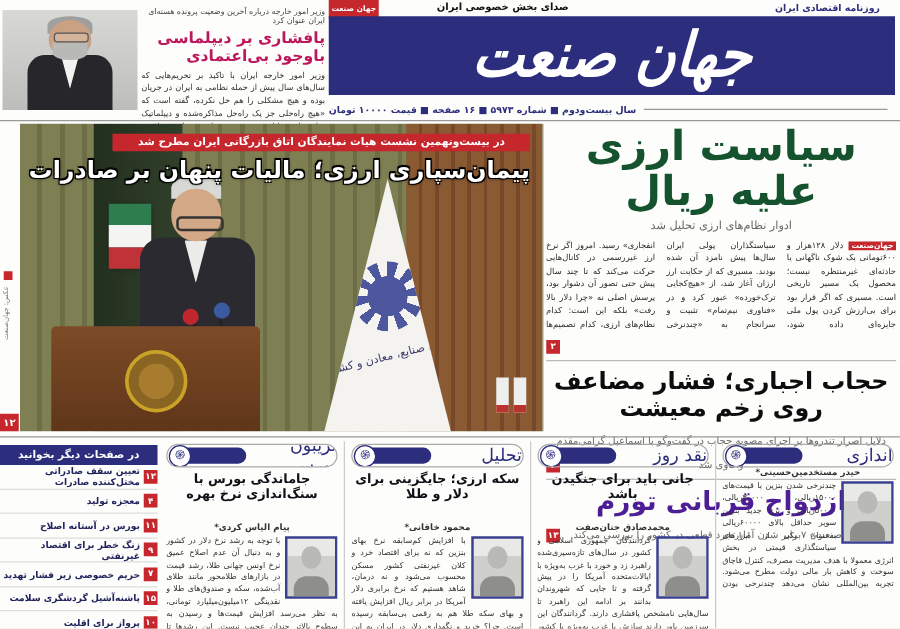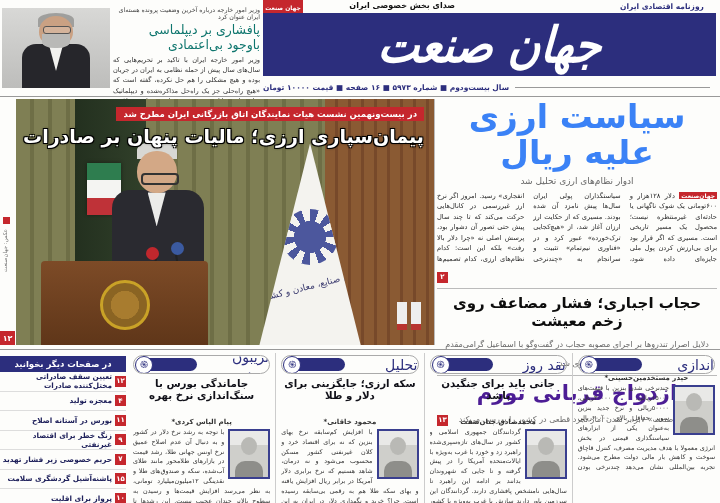--- a/index.html
+++ b/index.html
@@ -24,34 +24,34 @@
   .fm-photo{top:8px;left:2px;width:108px;height:80px;background:linear-gradient(180deg,#d8d8d6,#bdbdbb);overflow:hidden;}
   .fm-head{position:absolute;top:8px;left:50%;margin-left:-17px;width:34px;height:30px;border-radius:50% 50% 45% 45%;
            background:#caa183;}
   .fm-hair{position:absolute;top:5px;left:50%;margin-left:-18px;width:36px;height:14px;border-radius:50% 50% 0 0;background:#9f9f9d;}
   .fm-beard{position:absolute;top:26px;left:50%;margin-left:-14px;width:28px;height:14px;border-radius:0 0 45% 45%;background:#b9b9b7;}
   .fm-glasses{position:absolute;top:18px;left:50%;margin-left:-13px;width:26px;height:6px;border:1.5px solid #555;border-radius:3px;background:rgba(255,255,255,.2);}
   .fm-suit{position:absolute;top:36px;left:50%;margin-left:-34px;width:68px;height:46px;border-radius:14px 14px 0 0;background:#26262b;}
   .fm-shirt{position:absolute;top:37px;left:50%;margin-left:-7px;width:14px;height:26px;background:#f2f2f0;clip-path:polygon(0 0,100% 0,50% 100%);}
   .fm-text{top:6px;left:113px;width:147px;height:84px;}
   .fm-kicker{font-size:6.3px;color:#444;text-align:right;}
-  .fm-title{font-size:12.5px;line-height:1.2;font-weight:normal;color:#0f766e;text-align:right;margin:2px 0 3px;}
+  .fm-title{font-size:12.5px;line-height:1.2;font-weight:bold;color:#be185d;text-align:right;margin:2px 0 3px;}
   .fm-body{font-size:6.6px;line-height:1.55;text-align:justify;color:#333;height:46px;overflow:hidden;}
   .badge{background:#c5272d;color:#fff;font-weight:bold;display:inline-flex;align-items:center;justify-content:center;}
   .badge.sq{width:11px;height:11px;font-size:7px;}
 
   
   .main-right{top:99px;left:437px;width:280px;height:252px;}
-  .h1{font-size:33px;font-weight:bold;color:#3b82f6;text-align:center;line-height:1.1;margin:0;}
+  .h1{font-size:33px;font-weight:bold;color:#14532d;text-align:center;line-height:1.1;margin:0;}
   .sub{font-size:9px;color:#666;text-align:center;margin:4px 0 5px;}
   .lead-body{position:relative;height:80px;column-count:3;column-gap:9px;column-rule:none;
              font-size:6.7px;line-height:1.58;text-align:justify;color:#2b2b2b;overflow:hidden;}
   .brand-chip{background:#c5272d;color:#fff;font-size:6px;padding:0 2px;font-weight:bold;}
   .sec-rule{border:none;border-top:1px solid #bbb;margin:5px 0;}
-  .h2{font-size:15px;font-weight:bold;color:#0d0d0d;text-align:center;margin:2px 0;}
+  .h2{font-size:19px;font-weight:bold;color:#0d0d0d;text-align:center;margin:2px 0;}
   .h3{font-size:21px;font-weight:bold;color:#4c1d95;text-align:center;margin:4px 0 2px;}
   .subrow{position:relative;text-align:center;}
   .subrow .badge{position:absolute;left:0;bottom:0;}
   .sub2{font-size:8px;color:#666;}
 
   
   .credit-strip{top:99px;left:0;width:15px;height:246px;}
   .credit{position:absolute;top:130px;left:2px;writing-mode:vertical-rl;transform:rotate(180deg);
           font-size:5.5px;color:#777;letter-spacing:.5px;}
   .credit-dot{position:absolute;top:118px;left:3px;width:7px;height:7px;background:#c5272d;}
@@ -76,21 +76,21 @@
   .spk-head{position:absolute;left:29%;top:21%;width:40px;height:42px;border-radius:48%;background:#d3a886;}
   .spk-hair{position:absolute;left:29%;top:17%;width:40px;height:18px;border-radius:50% 50% 0 0;background:#d8d8d4;}
   .spk-glass{position:absolute;left:30%;top:30%;width:34px;height:8px;border:2px solid #333;border-radius:4px;}
   .spk-suit{position:absolute;left:23%;top:37%;width:92px;height:46%;border-radius:18px 18px 0 0;background:#2a2a30;}
   .spk-shirt{position:absolute;left:31.5%;top:38%;width:18px;height:34px;background:#ececea;clip-path:polygon(0 0,100% 0,50% 100%);}
   .mic{position:absolute;width:13px;height:13px;border-radius:50%;}
   .mic.red{background:#c0272d;left:31%;top:60%;} .mic.blue{background:#3b5aa0;left:37%;top:58%;}
   .mic-stick{position:absolute;width:2px;height:34px;background:#222;}
   .mic-stick.s1{left:32.5%;top:63%;transform:rotate(14deg);} .mic-stick.s2{left:38.5%;top:61%;transform:rotate(-10deg);}
   .ph-kicker{position:absolute;top:8px;right:10px;background:#c5272d;color:#fff;font-size:8.5px;font-weight:bold;
-             padding:2px 7px;}
+             padding:2px 20px;}
   .ph-title{position:absolute;top:26px;right:10px;color:#fff;font-size:19px;font-weight:bold;
             text-shadow:0 0 3px #000,1px 1px 0 #000,-1px 1px 0 #000,1px -1px 0 #000,-1px -1px 0 #000;}
   .tableflags{position:absolute;right:3%;bottom:6%;display:flex;gap:4px;}
   .tableflags i{width:10px;height:22px;background:#eee;display:block;border-bottom:6px solid #b8342f;}
 
   .vdiv{top:99px;left:434px;width:1px;height:246px;background:#bbb;}
   .hdiv{top:96px;left:0;width:720px;height:1px;background:#999;}
   .hdiv2{top:349px;left:0;width:720px;height:1px;background:#999;}
 
   

